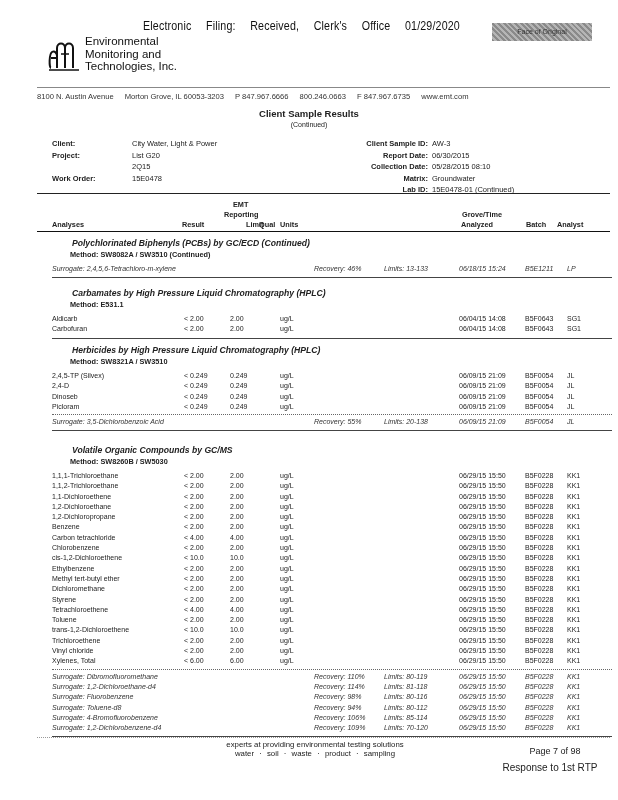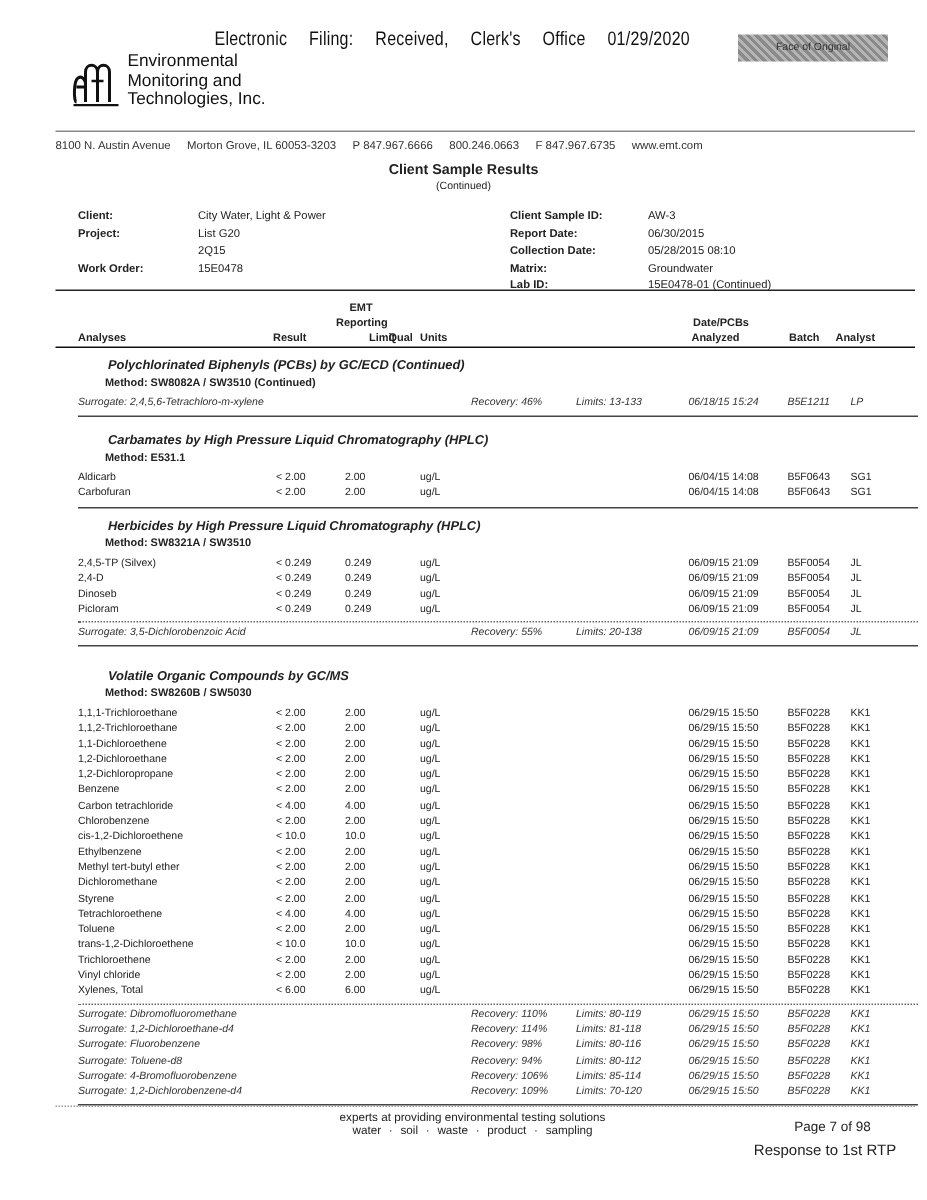--- a/index.html
+++ b/index.html
@@ -15,21 +15,21 @@
   .hr-top { top:87px; left:37px; width:573px; border-top:1px solid #888; }
   .addr { top:92px; left:37px; width:580px; font-size:7.6px; color:#333; display:flex; gap:11px; white-space:nowrap; }
   .title { top:108px; left:0; width:618px; text-align:center; font-size:9.5px; font-weight:bold; }
   .subtitle { top:121px; left:0; width:618px; text-align:center; font-size:7px; }
   .meta { font-size:7.5px; line-height:11.5px; }
   .meta-l { top:138px; left:52px; }
   .meta-l .row { display:flex; }
   .meta-l .k { width:80px; font-weight:bold; }
   .meta-r { top:138px; left:340px; }
   .meta-r .row { display:flex; }
-  .meta-r .k { width:88px; text-align:left; font-weight:bold; padding-right:4px; }
+  .meta-r .k { width:88px; text-align:right; font-weight:bold; padding-right:4px; }
   .hr-meta { top:193px; left:37px; width:573px; border-top:1px solid #222; }
   .colhdr { top:200px; left:52px; width:560px; height:30px; font-size:7.3px; font-weight:bold; }
   .colhdr span { position:absolute; }
   .hr-hdr { top:231px; left:37px; width:573px; border-top:1.3px solid #111; }
   .section { position:absolute; left:52px; width:560px; font-size:7px; }
   .sec-title { font-size:8.6px; font-weight:bold; font-style:italic; margin-bottom:2px;margin-left:20px; }
   .method { font-size:7.3px; font-weight:bold; margin-left:18px; margin-bottom:5px; }
   .drow { position:relative; height:10.3px; line-height:10.3px; }
   .drow span { position:absolute; white-space:nowrap; }
   .surr { font-style:italic; color:#333; }
@@ -123,21 +123,21 @@
 <div class="abs hr-meta"></div>
 
 <div class="abs colhdr">
   <span style="top:20px;left:0">Analyses</span>
   <span style="top:20px;left:130px">Result</span>
   <span style="top:0;left:181px">EMT</span>
   <span style="top:10px;left:172px">Reporting</span>
   <span style="top:20px;left:194px">Limit</span>
   <span style="top:20px;left:207px">Qual</span>
   <span style="top:20px;left:228px">Units</span>
-  <span style="top:10px;left:410px">Date/PCBs</span>
+  <span style="top:10px;left:410px">Grove/Time</span>
   <span style="top:20px;left:409px">Analyzed</span>
   <span style="top:20px;left:474px">Batch</span>
   <span style="top:20px;left:505px">Analyst</span>
 </div>
 <div class="abs hr-hdr"></div>
 
 <div id="sections">
     <div class="section" style="top: 238px;">
       <div class="sec-title">Polychlorinated Biphenyls (PCBs) by GC/ECD (Continued)</div>
       <div class="method">Method: SW8082A / SW3510 (Continued)</div>

